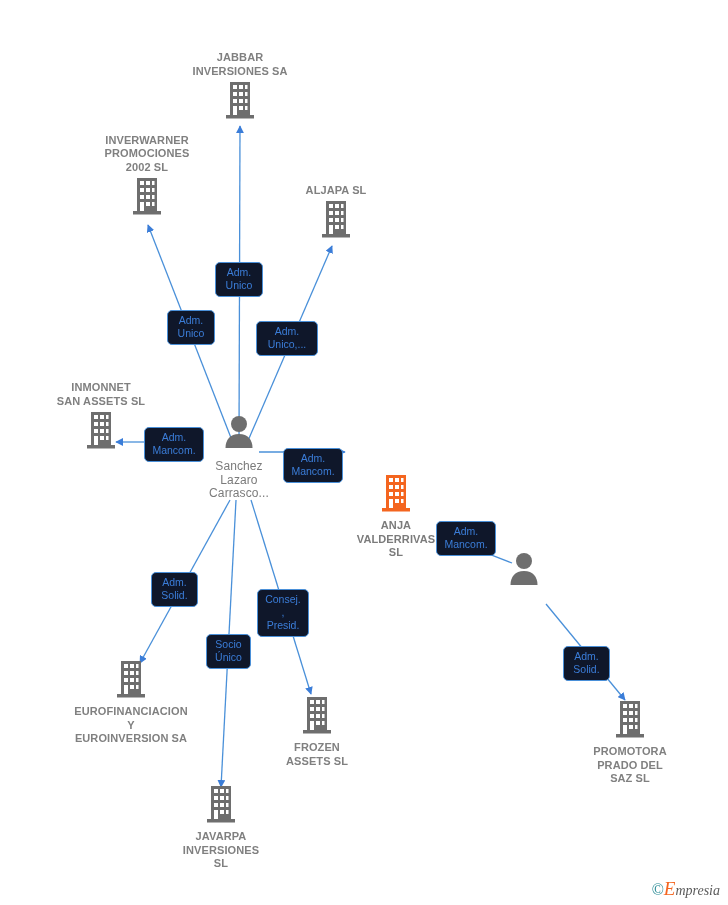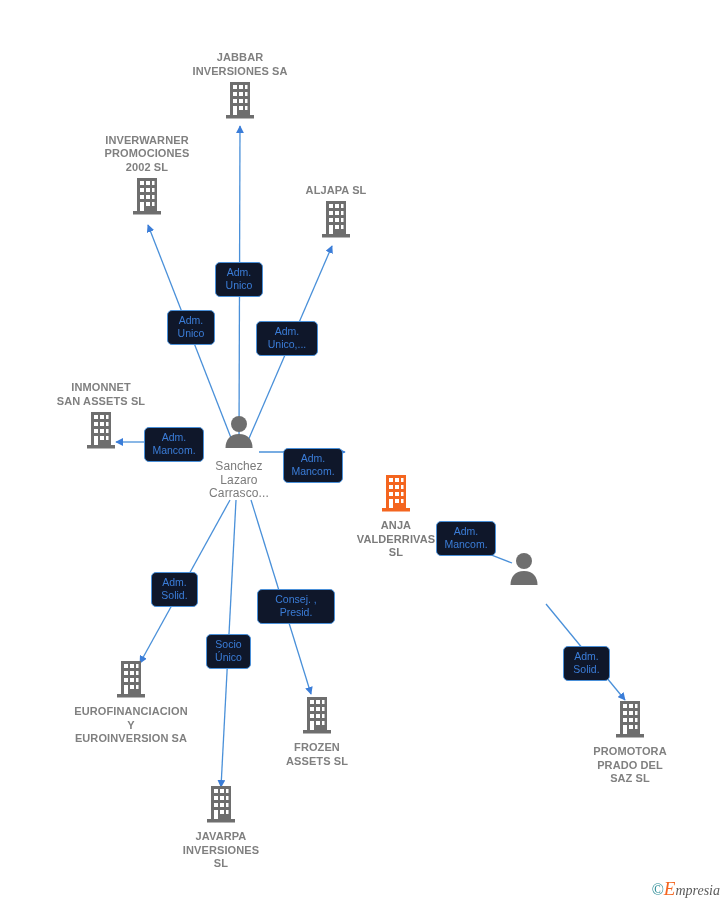--- a/index.html
+++ b/index.html
@@ -323,21 +323,21 @@
       <div class="chip" style="left: 256px; top: 321px; width: 62px;">Adm.
 Unico,...</div>
       <div class="chip" style="left: 144px; top: 427px; width: 60px;">Adm.
 Mancom.</div>
       <div class="chip" style="left: 283px; top: 448px; width: 60px;">Adm.
 Mancom.</div>
       <div class="chip" style="left: 151px; top: 572px; width: 47px;">Adm.
 Solid.</div>
       <div class="chip" style="left: 206px; top: 634px; width: 45px;">Socio
 Único</div>
-      <div class="chip" style="left: 257px; top: 589px; width: 78px;">Consej. ,
+      <div class="chip" style="left: 257px; top: 589px; width: 52px;">Consej. ,
 Presid.</div>
       <div class="chip" style="left: 436px; top: 521px; width: 60px;">Adm.
 Mancom.</div>
       <div class="chip" style="left: 563px; top: 646px; width: 47px;">Adm.
 Solid.</div>
     </div>
 
   <div class="watermark">
     <span class="c">©</span><span class="e">E</span><span class="rest">mpresia</span>
   </div>

